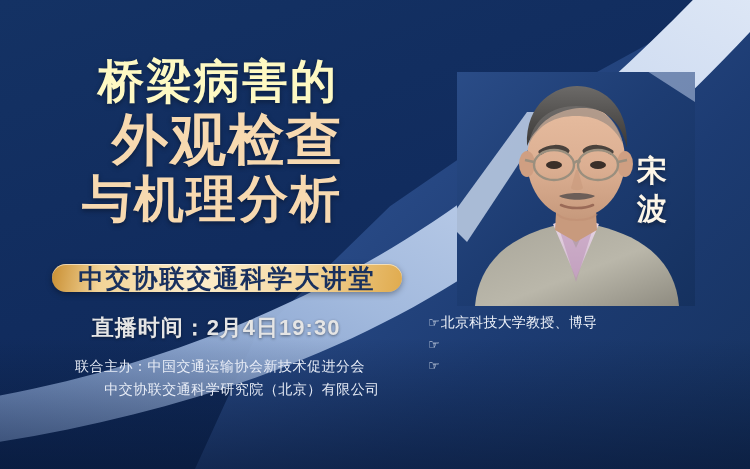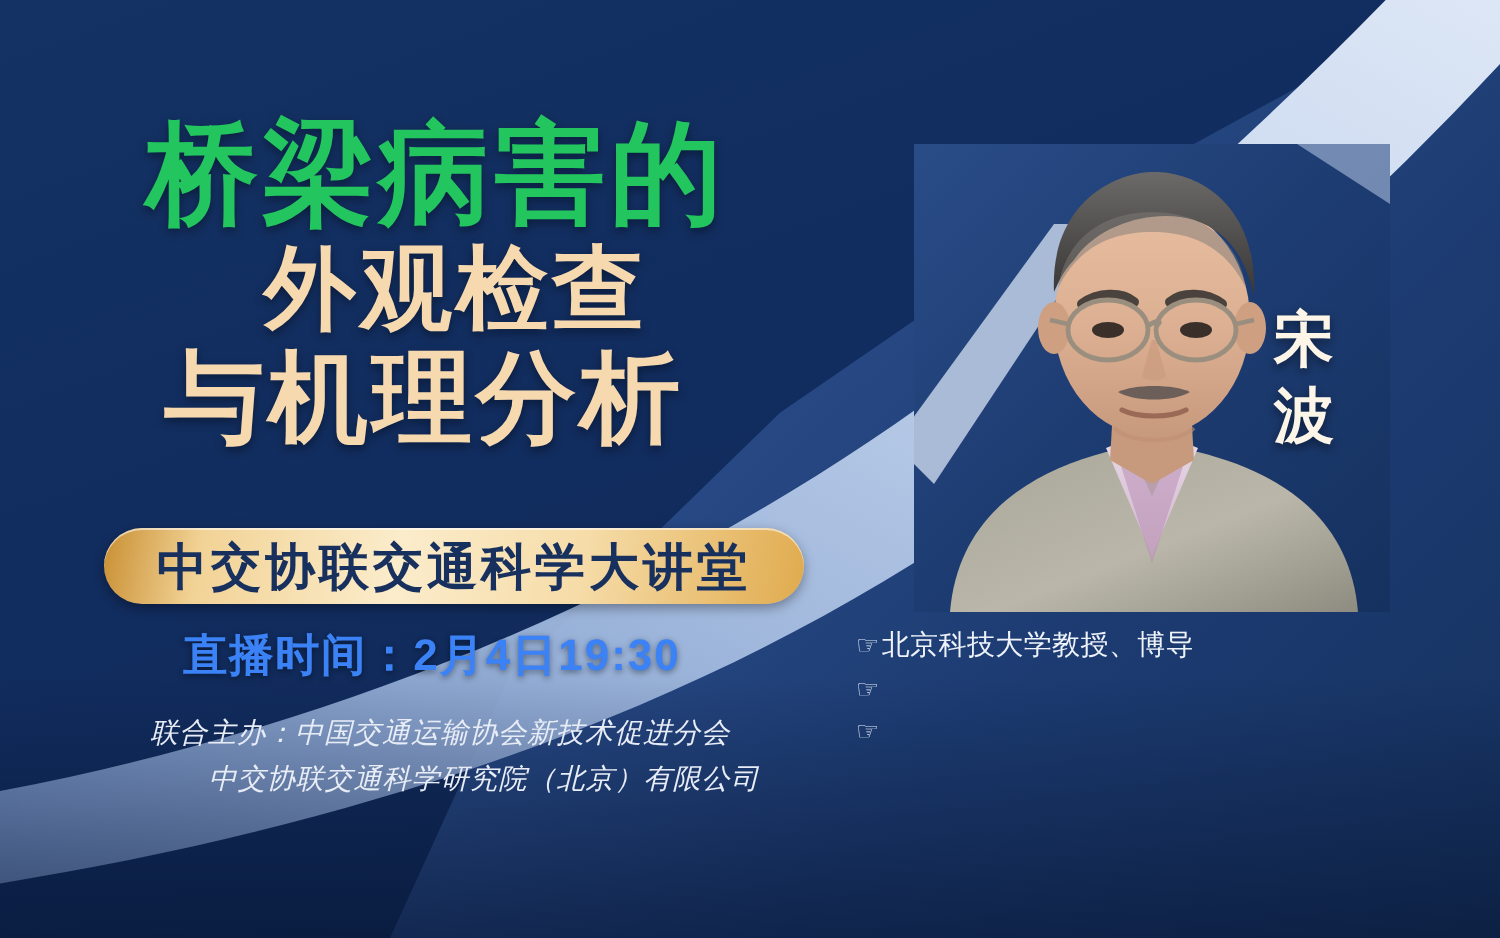--- a/index.html
+++ b/index.html
@@ -59,47 +59,47 @@
     text-align: center;
   }
   .title-line {
     font-weight: bold;
     letter-spacing: 2px;
     line-height: 1.02;
     margin: 0;
     white-space: nowrap;
   }
   .title-line.l1 {
-    font-size: 56px;
-    color: #22c55e;
+    font-size: 46px;
+    color: #fef9c3;
     text-shadow: 0 2px 5px rgba(0,0,0,0.38);
     margin-left: 6px;
   }
   .title-line.l2 {
-    font-size: 46px;
+    font-size: 56px;
     color: #f7d9b0;
     text-shadow: 0 2px 5px rgba(0,0,0,0.38);
     margin-top: 6px;
     margin-left: 26px;
   }
   .title-line.l3 {
     font-size: 50px;
     color: #f7d9b0;
     text-shadow: 0 2px 5px rgba(0,0,0,0.38);
     margin-top: 6px;
     margin-left: -6px;
   }
 
   
   .badge {
     position: absolute;
     left: 52px;
     top: 264px;
     width: 350px;
-    height: 38px;
+    height: 28px;
     border-radius: 21px;
     background: linear-gradient(100deg, #c98f33 0%, #f2d396 14%, #fbeccb 42%, #f6dca8 68%, #e0ab4e 100%);
     box-shadow: 0 2px 6px rgba(0,0,0,0.35), inset 0 1px 0 rgba(255,255,255,0.55);
     display: flex;
     align-items: center;
     justify-content: center;
   }
   .badge-text {
     font-size: 25px;
     font-weight: bold;
@@ -110,38 +110,37 @@
 
   
   .live-time {
     position: absolute;
     left: 0;
     top: 313px;
     width: 432px;
     text-align: center;
     font-size: 22px;
     font-weight: bold;
-    color: #3b82f6;
+    color: #e5e5e5;
     letter-spacing: 1px;
     text-shadow: 0 1px 3px rgba(0,0,0,0.45);
     white-space: nowrap;
   }
 
   
   .organizers {
     position: absolute;
     left: 0;
     top: 355px;
     width: 440px;
     text-align: center;
     color: #e7ecf6;
     font-size: 14px;
     line-height: 1.65;
     letter-spacing: 0.5px;
-    font-style: italic;
   }
   .organizers .org-line { white-space: nowrap; }
   .organizers .org-line.indent { padding-left: 44px; }
 
   
   .photo {
     position: absolute;
     left: 457px;
     top: 72px;
     width: 238px;

